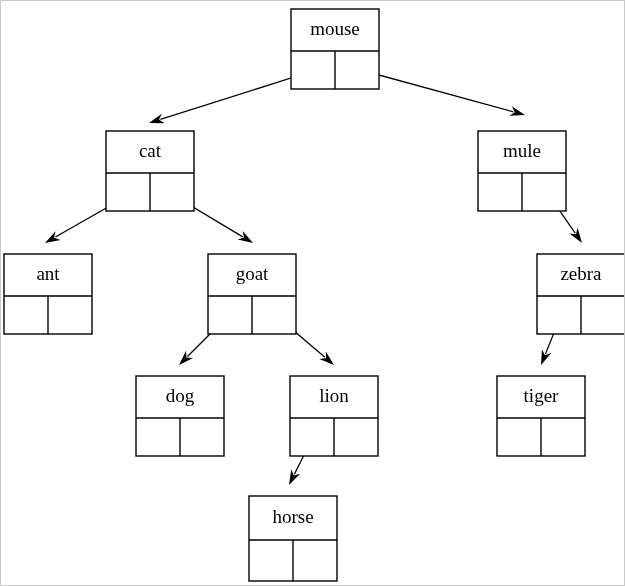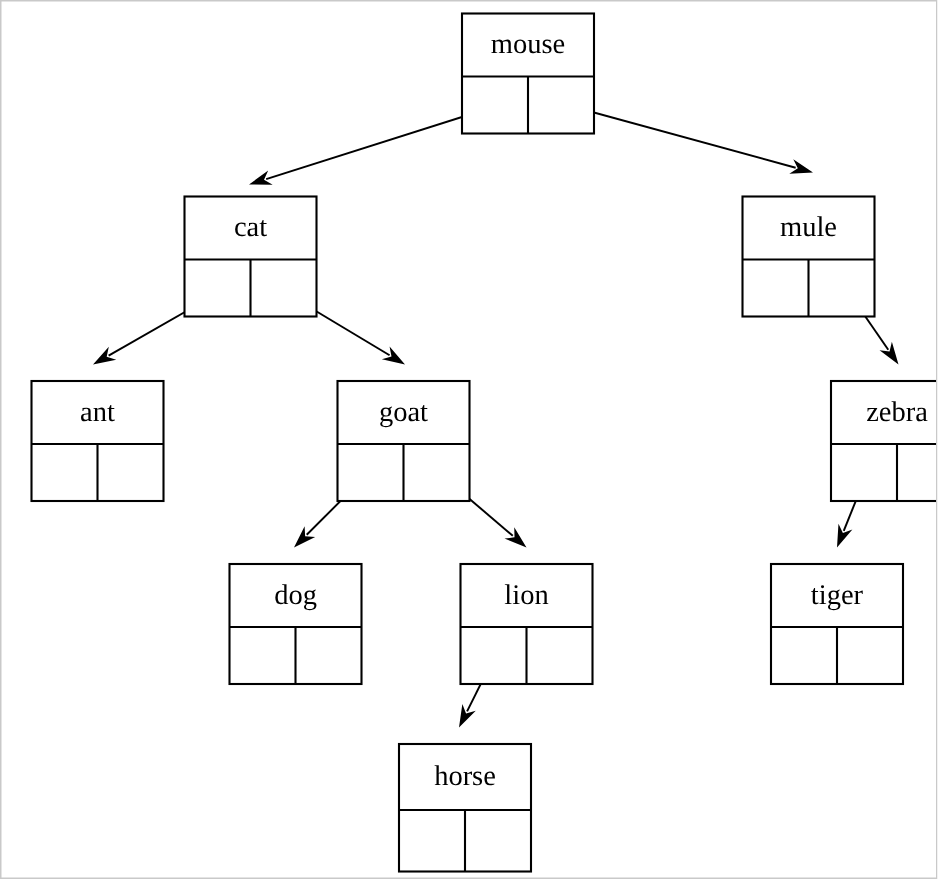--- a/index.html
+++ b/index.html
@@ -12,21 +12,20 @@
     font-family: "Liberation Serif", "DejaVu Serif", serif;
   }
   #canvas-frame {
     position: relative;
     width: 625px;
     height: 586px;
     box-sizing: border-box;
     border: 1px solid #c9c9c9;
     background: #ffffff;
     overflow: hidden;
-    padding-left: 17px;
   }
   #tree-svg {
     display: block;
     width: 623px;
     height: 584px;
   }
   .node-box {
     fill: #ffffff;
     stroke: #000000;
     stroke-width: 1.4;

